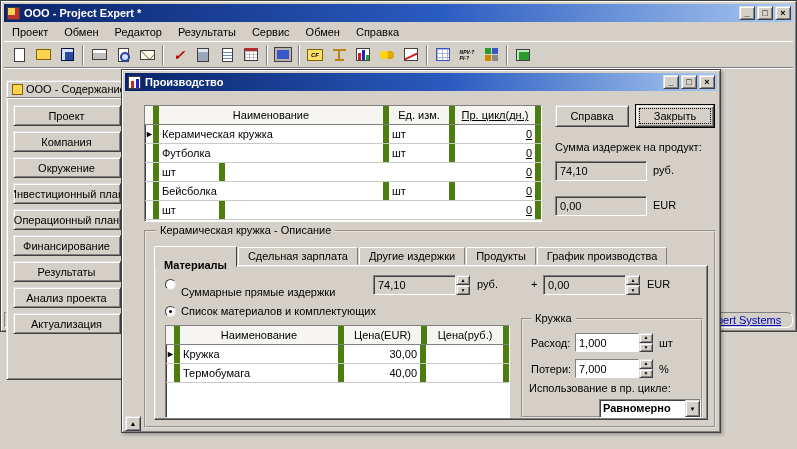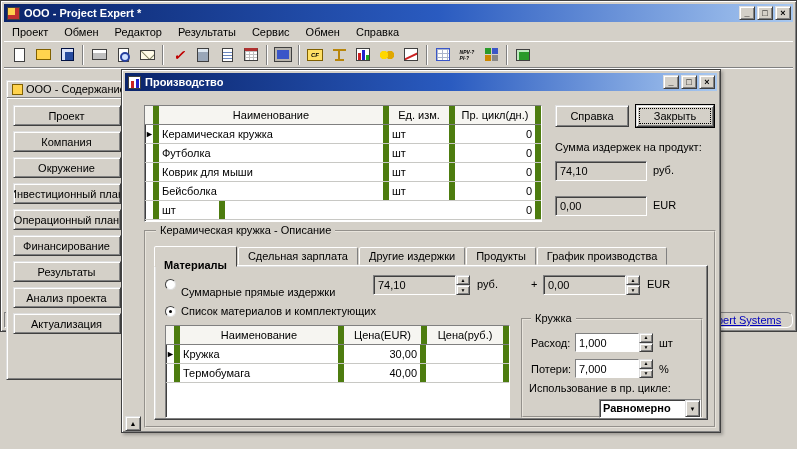--- a/index.html
+++ b/index.html
@@ -112,21 +112,21 @@
   
   .grid { background:#fff; overflow:hidden; }
   .g-row { display:flex; height:19px; line-height:17px; border-bottom:1px solid #c8c8c4; }
   .g-head { background:#f6f5f1; border-bottom:1px solid #808080; }
   .g-head .cell { text-align:center; }
   .cell { border-right:6px solid #4d7c0f; padding:1px 3px; white-space:nowrap; overflow:hidden; }
   .c-sel  { flex:0 0 14px; padding:1px 0; text-align:center; font-size:9px; }
   .num { text-align:right; }
 
   .ptable { left:22px; top:35px; width:398px; height:117px; }
-  .p-name { flex:0 0 230px; } .p-unit { flex:0 0 66px; } .p-cyc { flex:1 1 auto; }
+  .p-name { flex:0 0 230px; } .p-unit { flex:0 0 66px; } .p-cyc { flex:1 1 auto;text-decoration:underline; }
 
   .mtable { left:10px; top:59px; width:345px; height:93px; }
   .m-name { flex:0 0 164px; } .m-rub { flex:0 0 82px; } .m-eur { flex:1 1 auto; }
 
   
   .push { height:22px; font-size:11px; }
   .default-btn { box-shadow: inset 1px 1px 0 #ffffff, inset -1px -1px 0 #808080, 0 0 0 1px #000;
                  outline:1px dotted #000; outline-offset:-4px; }
   .field { background:#d4d0c8; padding:1px 4px; line-height:16px; white-space:nowrap; overflow:hidden; }
   .spin { display:flex; height:20px; }
@@ -309,21 +309,20 @@
         <div class="cell p-cyc num">0</div>
       </div>
       <div class="g-row">
         <div class="cell c-sel"></div>
         <div class="cell p-name">Футболка</div>
         <div class="cell p-unit">шт</div>
         <div class="cell p-cyc num">0</div>
       </div>
       <div class="g-row">
         <div class="cell c-sel"></div>
-        <div class="cell p-name">Коврик для мыши</div>
         <div class="cell p-unit">шт</div>
         <div class="cell p-cyc num">0</div>
       </div>
       <div class="g-row">
         <div class="cell c-sel"></div>
         <div class="cell p-name">Бейсболка</div>
         <div class="cell p-unit">шт</div>
         <div class="cell p-cyc num">0</div>
       </div>
       <div class="g-row">

